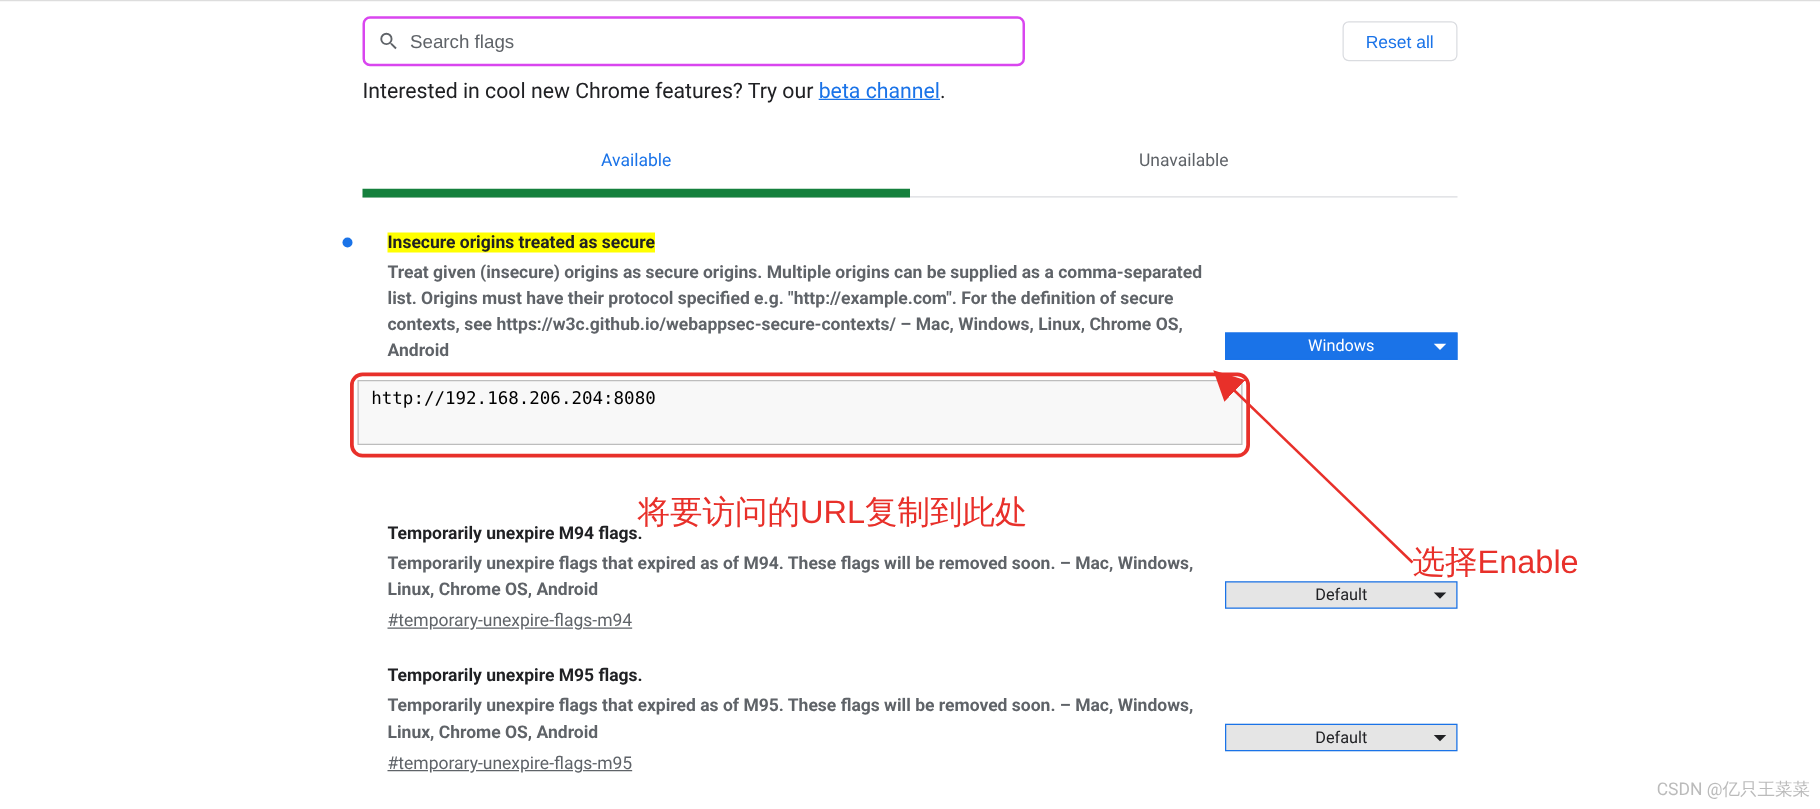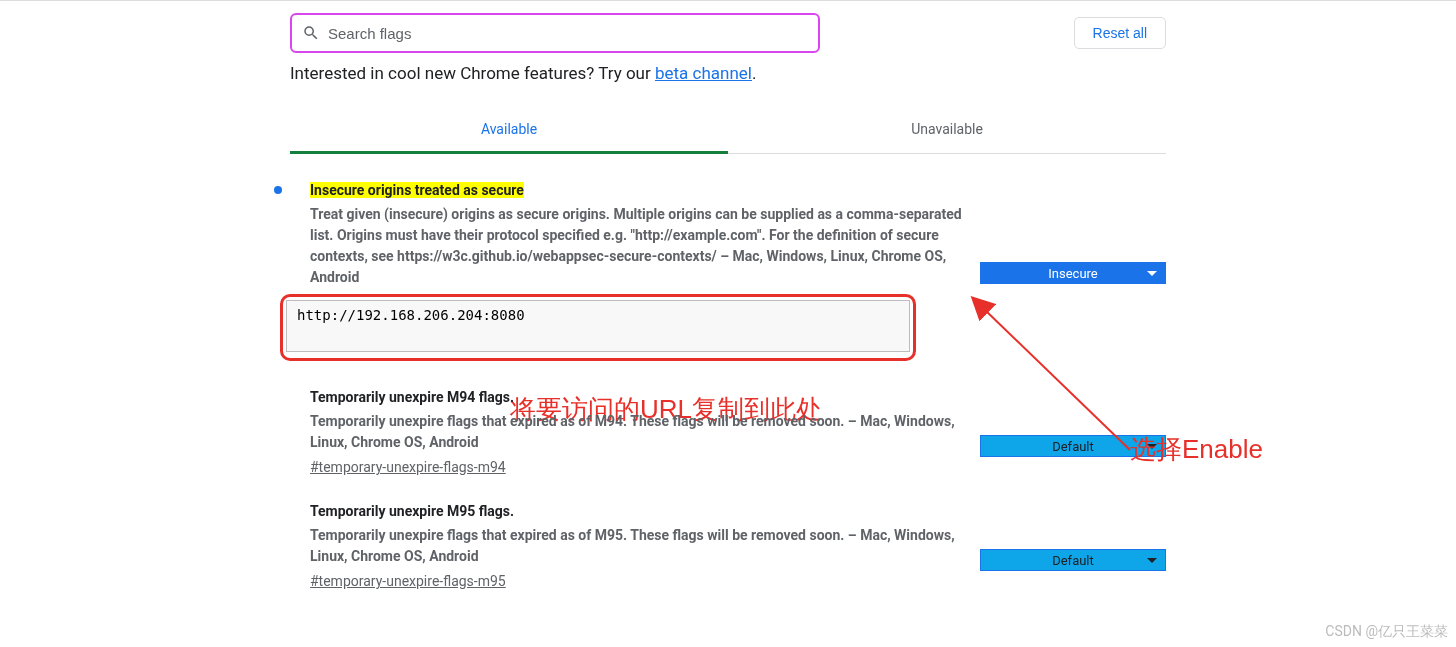--- a/index.html
+++ b/index.html
@@ -65,21 +65,21 @@
   .tab {
     flex: 1;
     text-align: center;
     padding: 14px 0;
     font-size: 14px;
     color: #5f6368;
     cursor: pointer;
   }
   .tab.active {
     color: #1a73e8;
-    border-bottom: 3px solid #15803d;
+    border-bottom: 7px solid #15803d;
     margin-bottom: -1px;
   }
   .flag {
     position: relative;
     display: flex;
     align-items: flex-end;
     justify-content: flex-end;
     margin-bottom: 28px;
   }
   .flag-text { flex: 1; max-width: 670px; }
@@ -109,38 +109,38 @@
     top: 4px;
     width: 8px;
     height: 8px;
     border-radius: 50%;
     background: #1a73e8;
   }
   .origin-input-wrap {
     border: 3px solid #e8302a;
     border-radius: 10px;
     padding: 3px;
-    margin: 4px 0 0 -30px;
-    width: 636px;
+    margin: 4px 0 25px -30px;
+    width: 720px;
   }
   .origin-input {
     width: 100%;
     height: 52px;
     border: 1px solid #bdbdbd;
     background: #f8f8f8;
     font-family: Consolas, monospace;
     font-size: 14px;
     padding: 6px 10px;
     resize: none;
   }
   .dropdown {
     width: 186px;
     height: 22px;
     border: 1px solid #1a73e8;
-    background: #0ea5e9;
+    background: #e5e5e5;
     display: flex;
     align-items: center;
     justify-content: center;
     position: relative;
     font-size: 13px;
     margin-bottom: 18px;
     cursor: pointer;
   }
   .dropdown.enabled {
     background: #1a73e8;
@@ -199,21 +199,21 @@
   <div class="flag" style="align-items:flex-start;">
     <div class="beacon"></div>
     <div class="flag-text">
       <span class="flag-title highlight">Insecure origins treated as secure</span>
       <div class="flag-desc">Treat given (insecure) origins as secure origins. Multiple origins can be supplied as a comma-separated list. Origins must have their protocol specified e.g. "http://example.com". For the definition of secure contexts, see https://w3c.github.io/webappsec-secure-contexts/ – Mac, Windows, Linux, Chrome OS, Android</div>
       <div class="origin-input-wrap">
         <textarea class="origin-input" style="">http://192.168.206.204:8080</textarea>
       </div>
     </div>
     <div class="dropdown enabled" style="margin-top:80px;">
-      <span>Insecure</span>
+      <span>Windows</span>
     </div>
   </div>
 
   <div class="annot" style="left:220px; top:391px;">将要访问的URL复制到此处</div>
 
   <div class="flag">
     <div class="flag-text">
       <div class="flag-title">Temporarily unexpire M94 flags.</div>
       <div class="flag-desc">Temporarily unexpire flags that expired as of M94. These flags will be removed soon. – Mac, Windows, Linux, Chrome OS, Android</div>
       <a class="flag-anchor">#temporary-unexpire-flags-m94</a>

